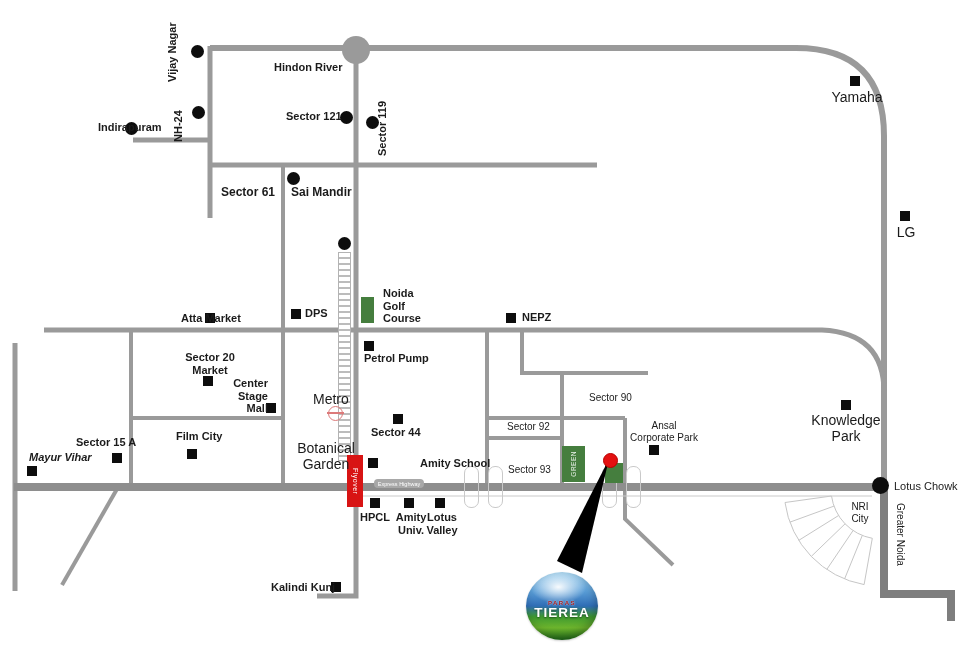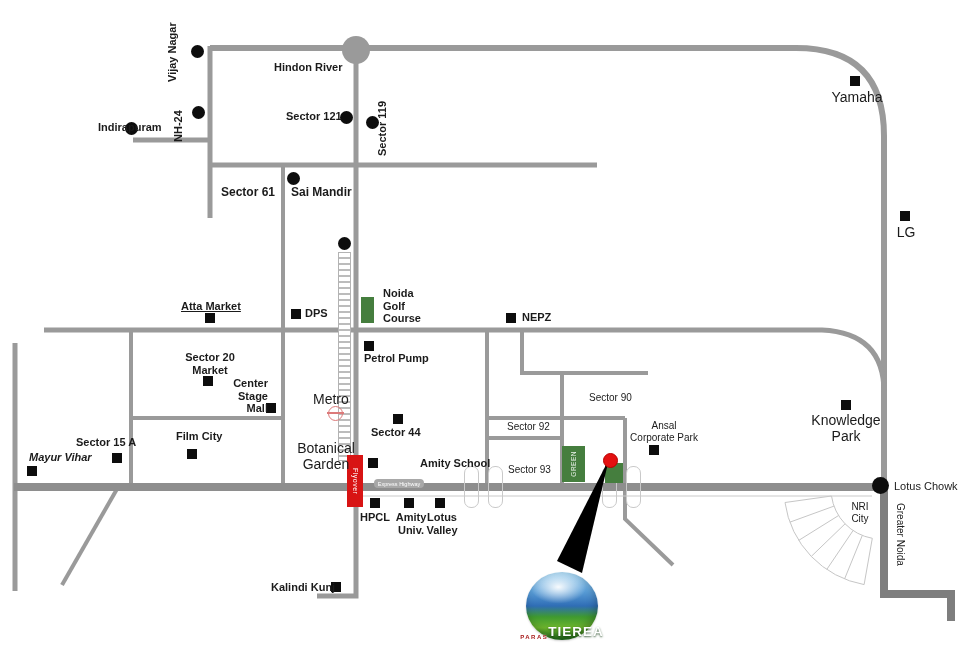--- a/index.html
+++ b/index.html
@@ -35,21 +35,21 @@
   .metro-icon::after{content:"";position:absolute;left:-2px;right:-2px;top:5px;height:2px;background:#dc7a7a;}
   .reddot{position:absolute;left:603px;top:453px;width:13px;height:13px;border-radius:50%;
           background:#e31111;border:1px solid #b00;z-index:9;}
   .greenstrip-t{writing-mode:vertical-rl;transform:rotate(180deg);color:#eaf2ea;font-size:6.5px;
           font-weight:400;letter-spacing:.5px;}
   .logo{position:absolute;left:526px;top:572px;width:72px;height:68px;border-radius:50%;z-index:10;
         background:
           radial-gradient(ellipse 55% 35% at 45% 22%, rgba(255,255,255,.95), rgba(255,255,255,0) 70%),
           linear-gradient(180deg,#a6d6f2 0%,#5b9fd8 28%,#2f6db5 50%,#3f9a2f 66%,#6db52d 82%,#1f6b1a 100%);
         box-shadow:inset -2px -3px 8px rgba(0,0,0,.25), 0 1px 2px rgba(0,0,0,.2);
-        display:flex;flex-direction:row;align-items:flex-end;justify-content:center;}
+        display:flex;flex-direction:column;align-items:center;justify-content:center;}
   .logo .sub{font-size:6px;font-weight:700;letter-spacing:1.5px;color:#a81b1b;line-height:1;margin-top:8px;
         text-shadow:0 0 2px #fff;}
   .logo .main{font-size:13.5px;font-weight:700;color:#fff;letter-spacing:1px;line-height:1.1;
         text-shadow:0 1px 2px rgba(20,60,20,.8);}
 </style>
 </head>
 <body>
 
 <div id="map">
 
@@ -140,21 +140,21 @@
   <div class="lbl vup" style="left:166px;top:10px;height:72px;">Vijay Nagar</div>
   <div class="lbl vup" style="left:172px;top:94px;height:48px;">NH-24</div>
   <div class="lbl" style="left:98px;top:109px;margin-top:12px;">Indirapuram</div>
   <div class="lbl" style="left:274px;top:61px;">Hindon River</div>
   <div class="lbl" style="left:286px;top:110px;">Sector 121</div>
   <div class="lbl vup" style="left:376px;top:94px;height:62px;">Sector 119</div>
   <div class="lbl sm ctr" style="left:857px;top:89px;">Yamaha</div>
   <div class="lbl sm ctr" style="left:906px;top:224px;">LG</div>
   <div class="lbl" style="left:221px;top:186px;font-size:12px;">Sector 61</div>
   <div class="lbl" style="left:291px;top:186px;font-size:12px;">Sai Mandir</div>
-  <div class="lbl" style="left:181px;top:300px;text-decoration:underline;">Atta Market</div>
+  <div class="lbl" style="left:181px;top:312px;">Atta Market</div>
   <div class="lbl" style="left:305px;top:307px;">DPS</div>
   <div class="lbl pre" style="left:383px;top:287px;">Noida
 Golf
 Course</div>
   <div class="lbl" style="left:522px;top:311px;">NEPZ</div>
   <div class="lbl pre ctr" style="left:210px;top:351px;">Sector 20
 Market</div>
   <div class="lbl pre rt" style="left:226px;top:377px;width:42px;">Center
 Stage
 Mall</div>

